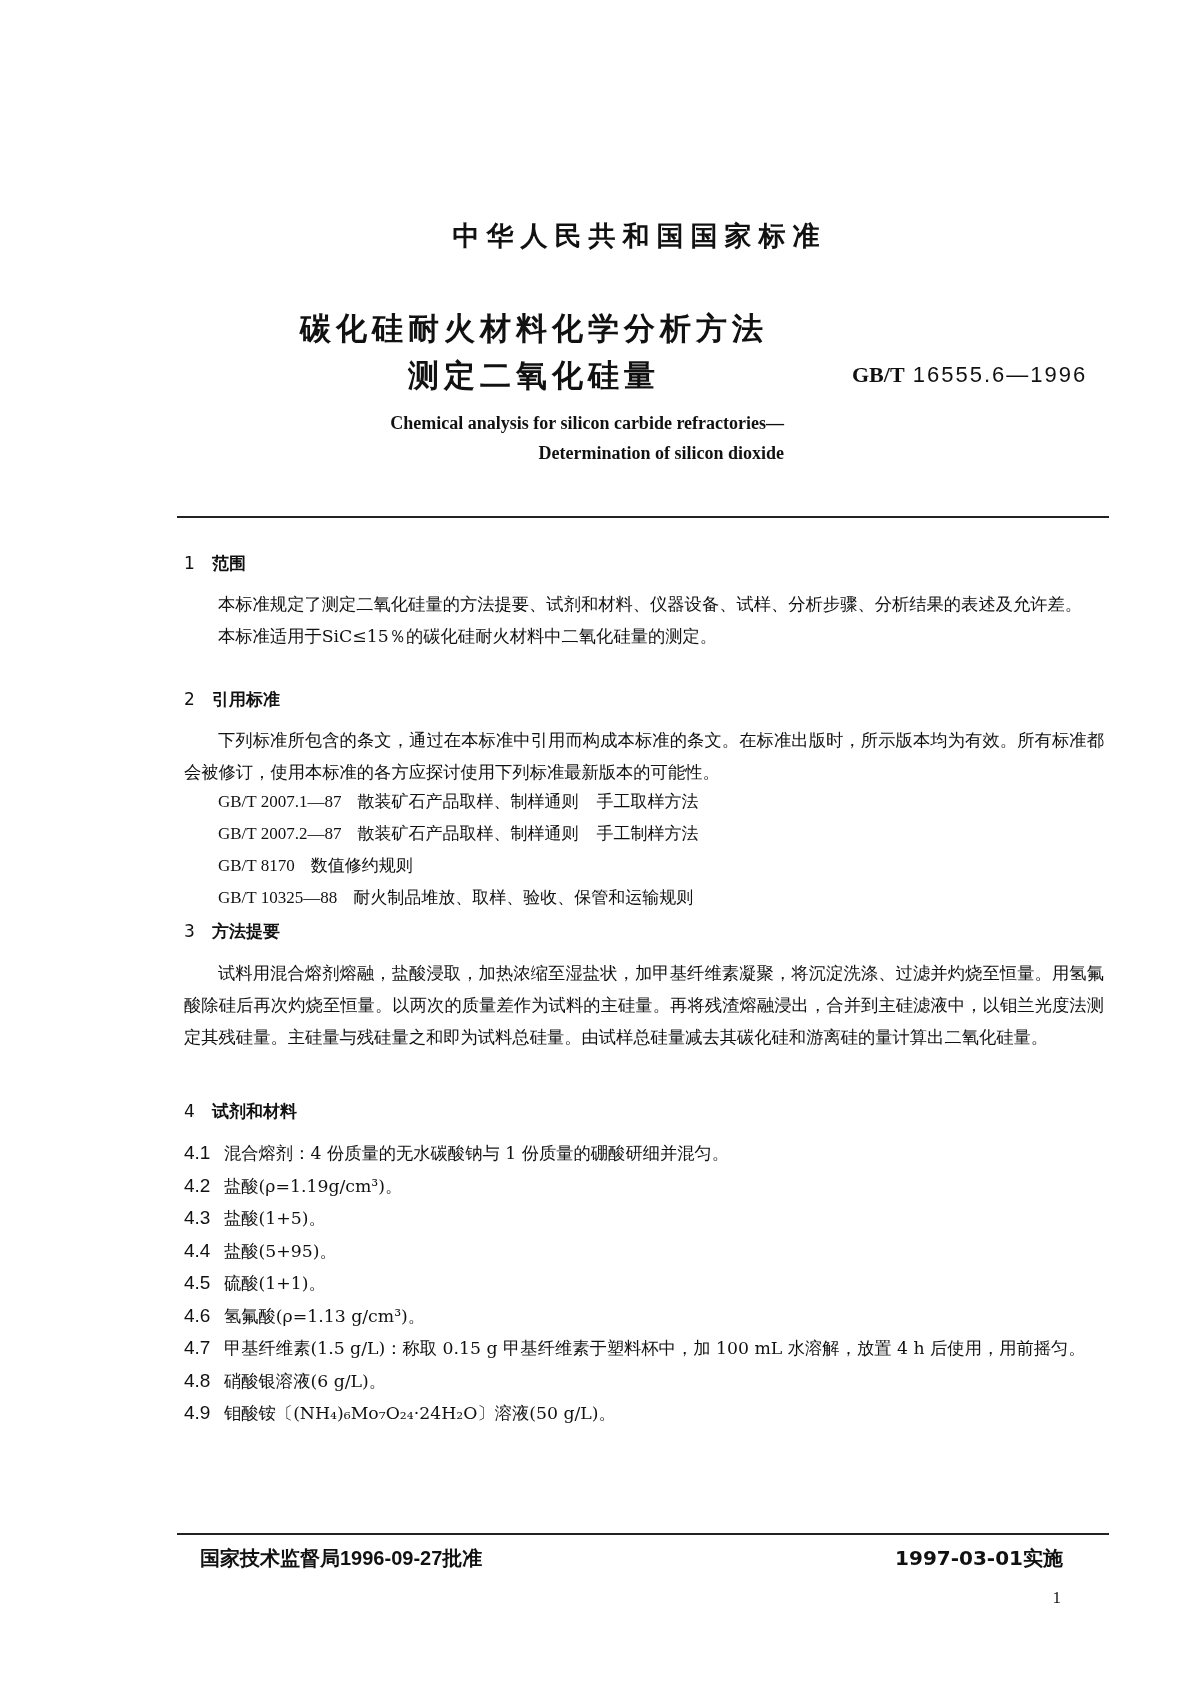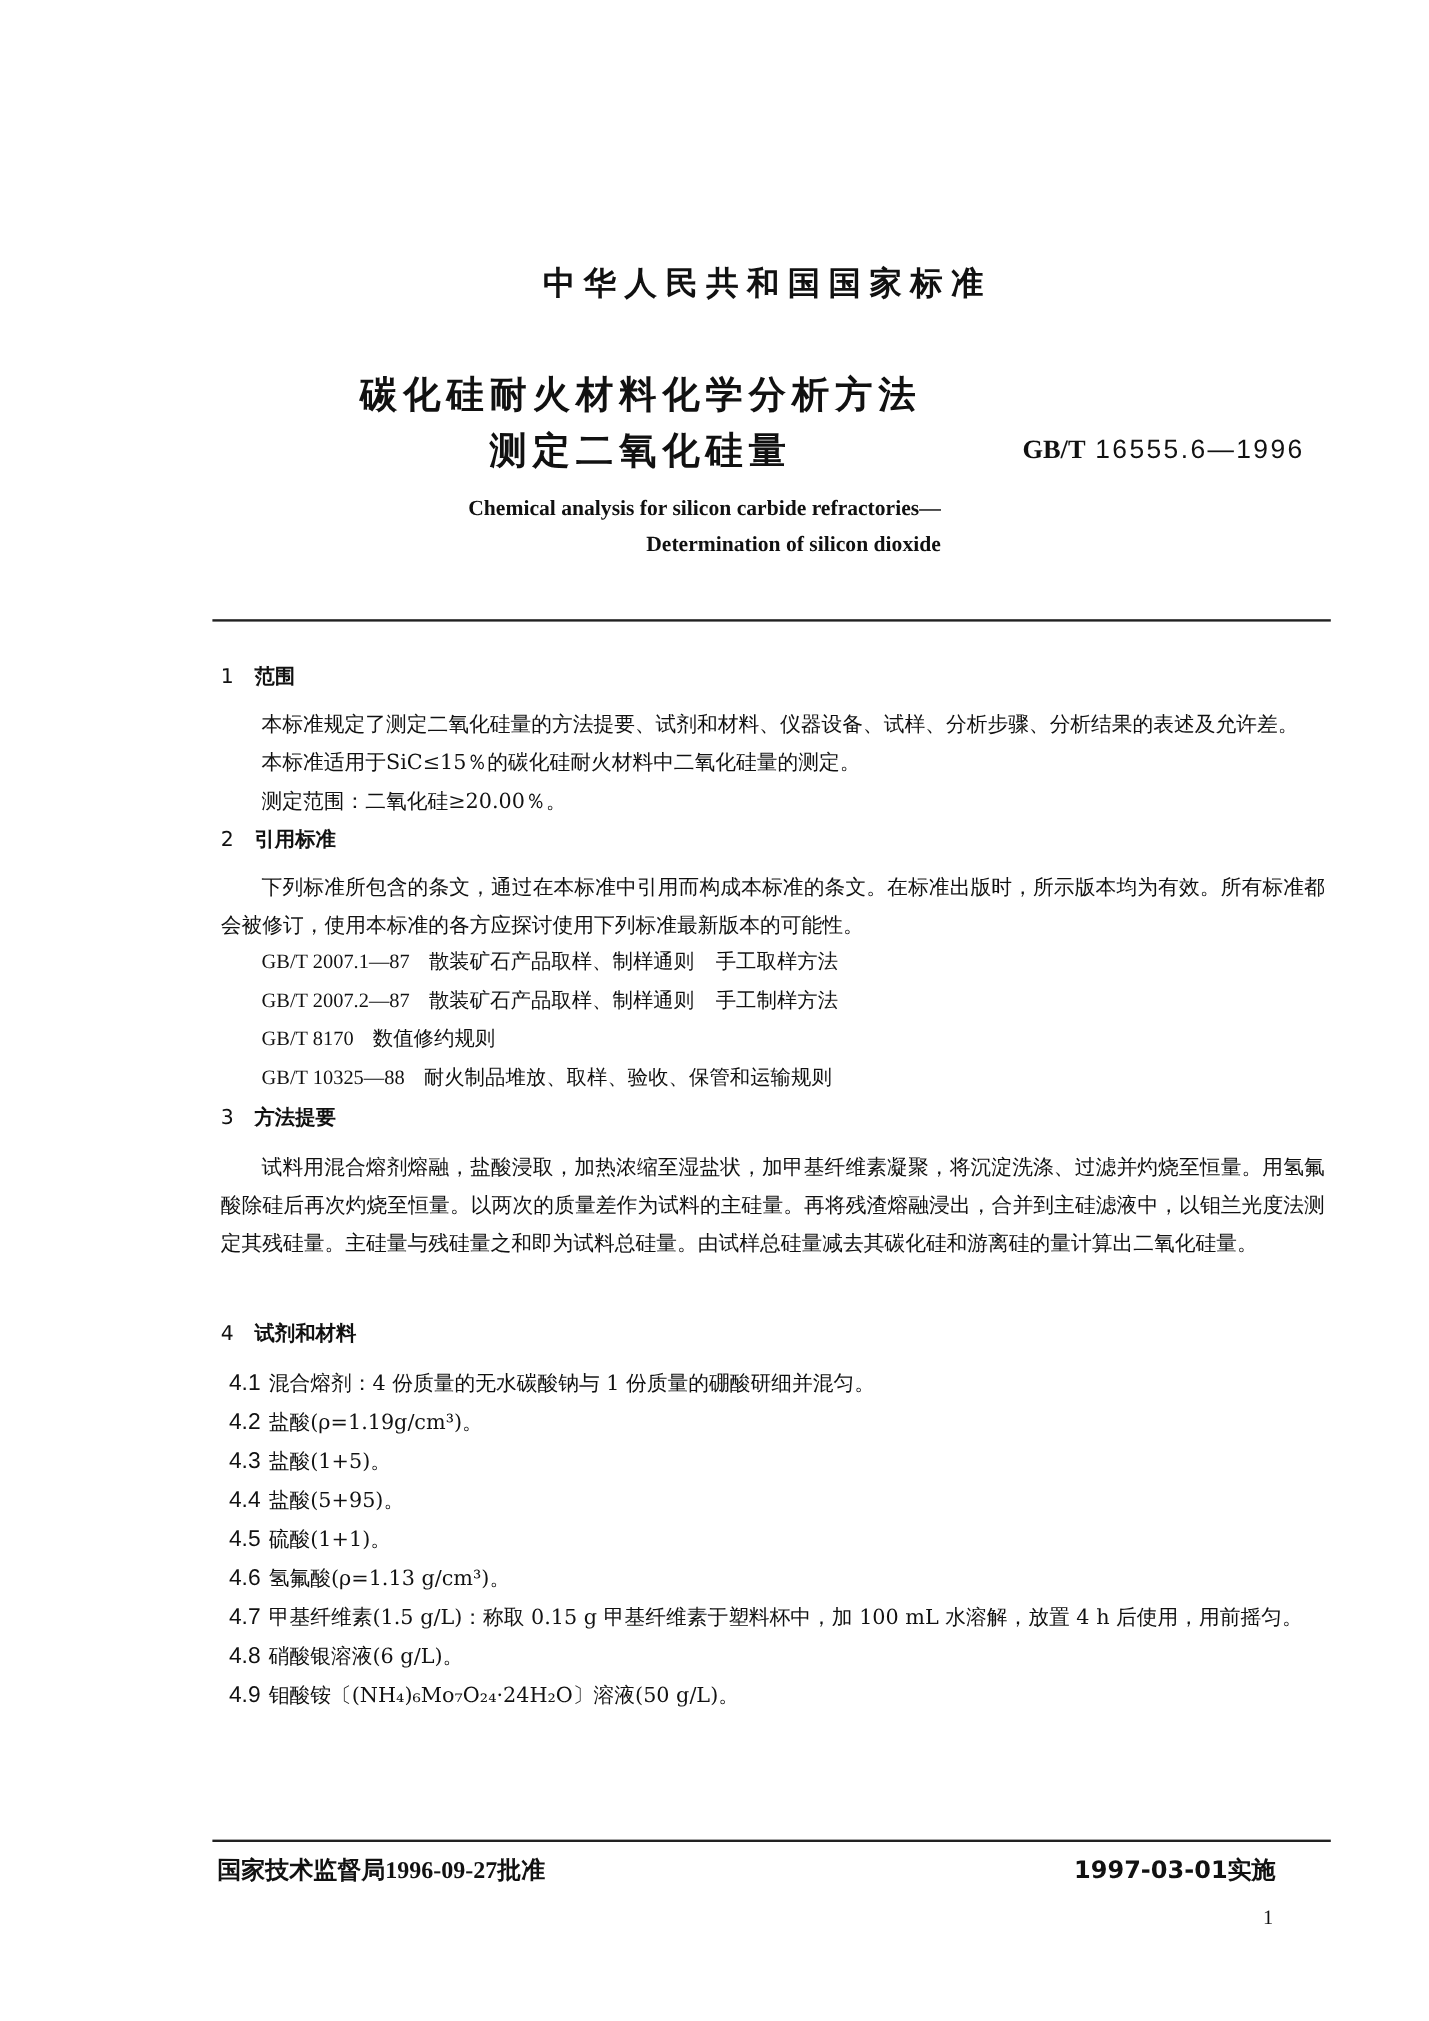--- a/index.html
+++ b/index.html
@@ -19,22 +19,22 @@
   .rule.bottom { top: 1533px; }
   .sec-h { left: 140px; font-family: "DejaVu Sans", sans-serif; font-weight: bold; font-size: 17px; }
   .sec-h .num { display: inline-block; width: 28px; font-weight: normal; }
   .para { left: 140px; width: 920px; font-size: 17.3px; line-height: 32px; }
   .para p { margin: 0; text-indent: 34px; text-align: justify; }
   .ref-list { left: 174px; font-size: 17px; line-height: 32px; }
   .ref-list .row span.code { display: inline-block; margin-right: 16px; }
   .ref-list .row span.gap { display: inline-block; width: 18px; }
   .items { left: 140px; width: 925px; font-size: 17.3px; line-height: 31.5px; }
   .items .it { display: block; }
-  .items .it .n { display: inline-block; width: 40px; font-family: "Liberation Sans", sans-serif; font-size: 19px; text-align: center; }
-  .footer-left { left: 137px; top: 1545px; font-family: Liberation Serif, serif; font-weight: bold; font-size: 20px; }
+  .items .it .n { display: inline-block; width: 40px; font-family: "Liberation Sans", sans-serif; font-size: 19px; }
+  .footer-left { left: 156px; top: 1545px; font-family: Liberation Sans, sans-serif; font-weight: bold; font-size: 20px; }
   .footer-right { right: 128px; top: 1545px; font-family: "DejaVu Sans", sans-serif; font-weight: bold; font-size: 20px; }
   .page-num { right: 130px; top: 1588px; font-size: 17px; font-family: "Liberation Serif", serif; }
 </style>
 </head>
 <body>
 
 <div class="abs std-header">中华人民共和国国家标准</div>
 
 <div class="abs title-zh l1">碳化硅耐火材料化学分析方法</div>
 <div class="abs title-zh l2">测定二氧化硅量</div>
@@ -48,21 +48,20 @@
 <div class="abs title-en l2">Determination of silicon dioxide</div>
 
 <div class="abs rule top"></div>
 
 <div class="abs sec-h" style="top:552px;">
   <span class="num">1</span><span>范围</span>
 </div>
 <div class="abs para" style="top:588px;">
   <p>本标准规定了测定二氧化硅量的方法提要、试剂和材料、仪器设备、试样、分析步骤、分析结果的表述及允许差。</p>
   <p>本标准适用于SiC≤15％的碳化硅耐火材料中二氧化硅量的测定。</p>
-  <p>测定范围：二氧化硅≥20.00％。</p>
 </div>
 
 <div class="abs sec-h" style="top:688px;">
   <span class="num">2</span><span>引用标准</span>
 </div>
 <div class="abs para" style="top:724px;">
   <p>下列标准所包含的条文，通过在本标准中引用而构成本标准的条文。在标准出版时，所示版本均为有效。所有标准都会被修订，使用本标准的各方应探讨使用下列标准最新版本的可能性。</p>
 </div>
 <div class="abs ref-list" style="top:786px;font-family:Liberation Serif, serif;">
   <div class="row">

